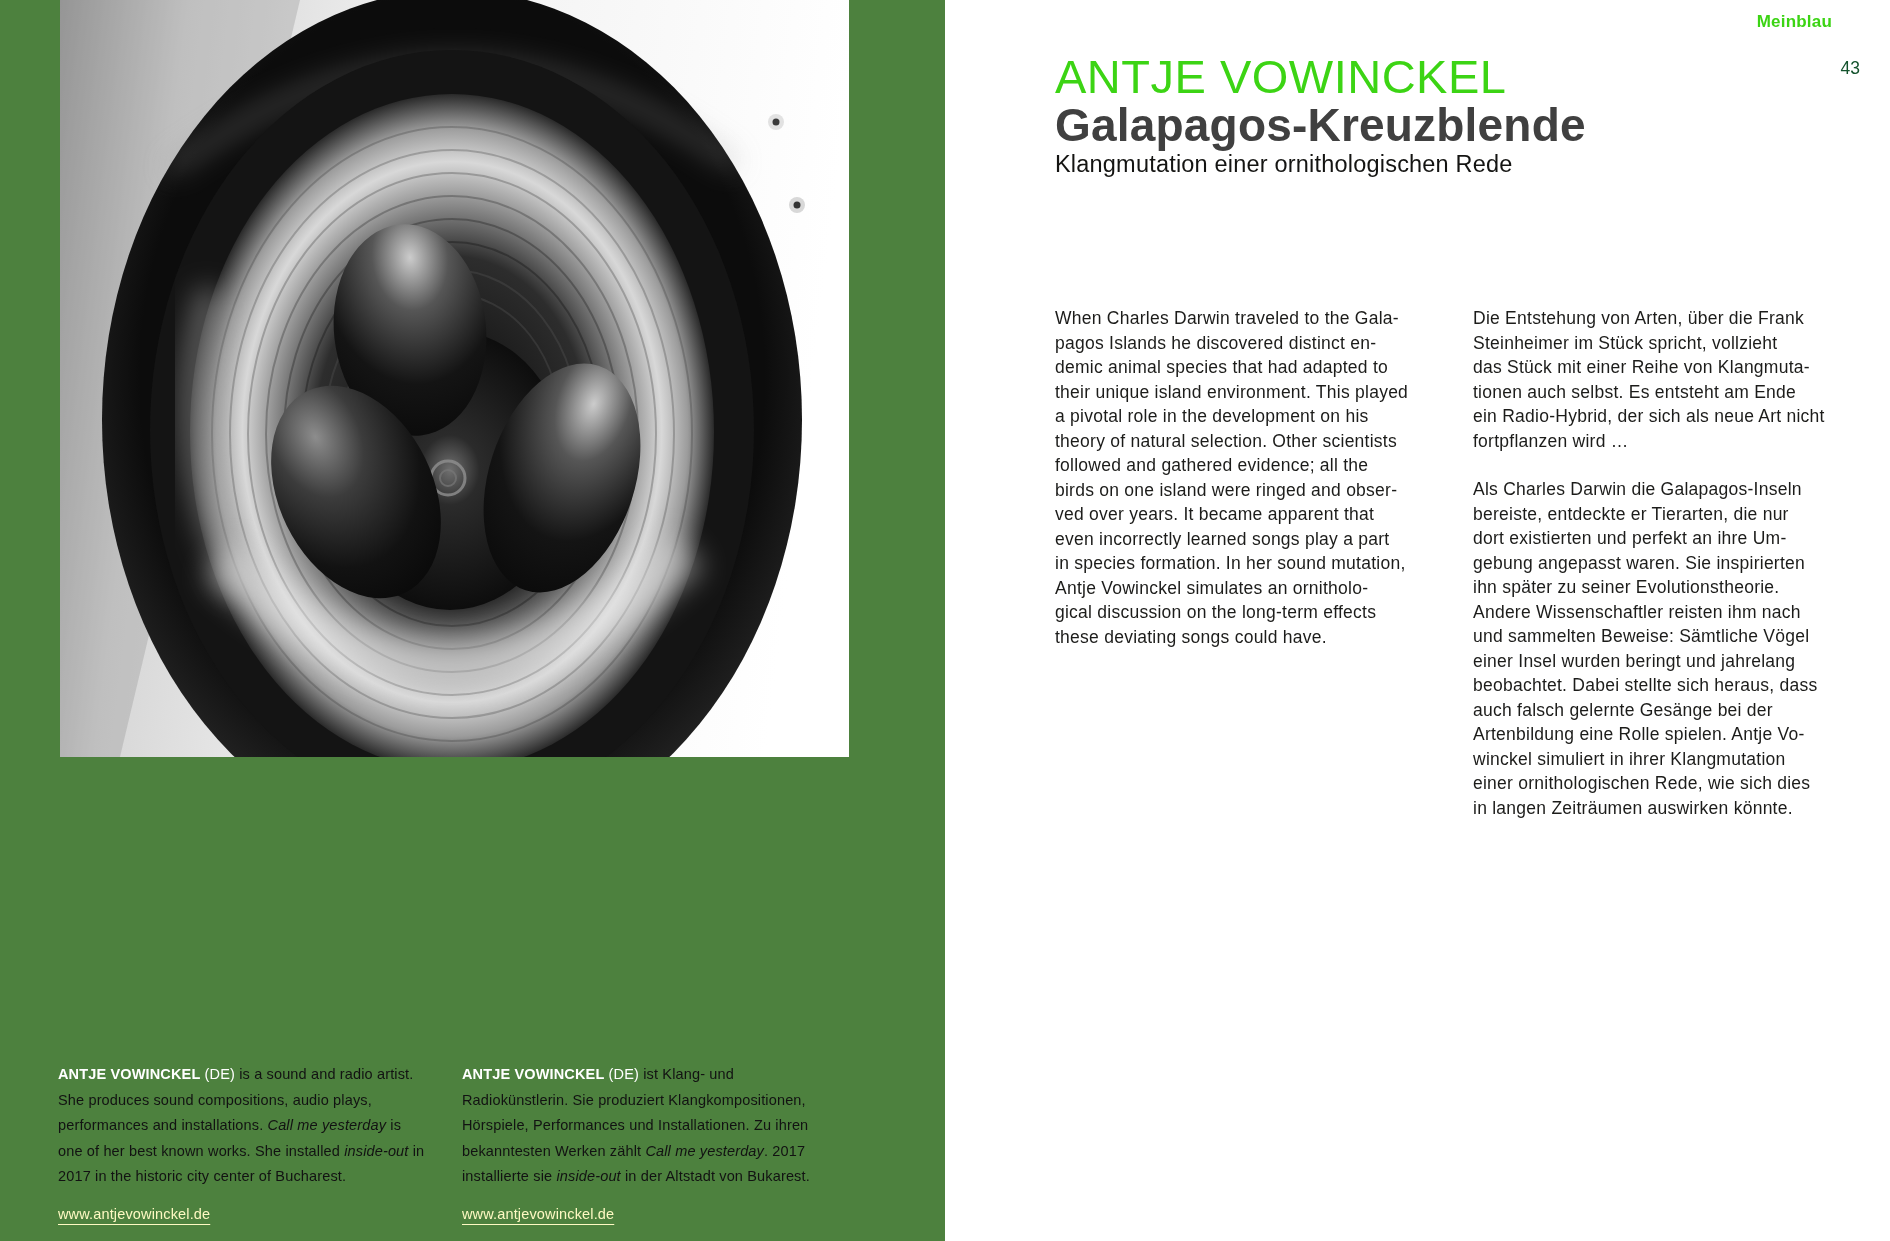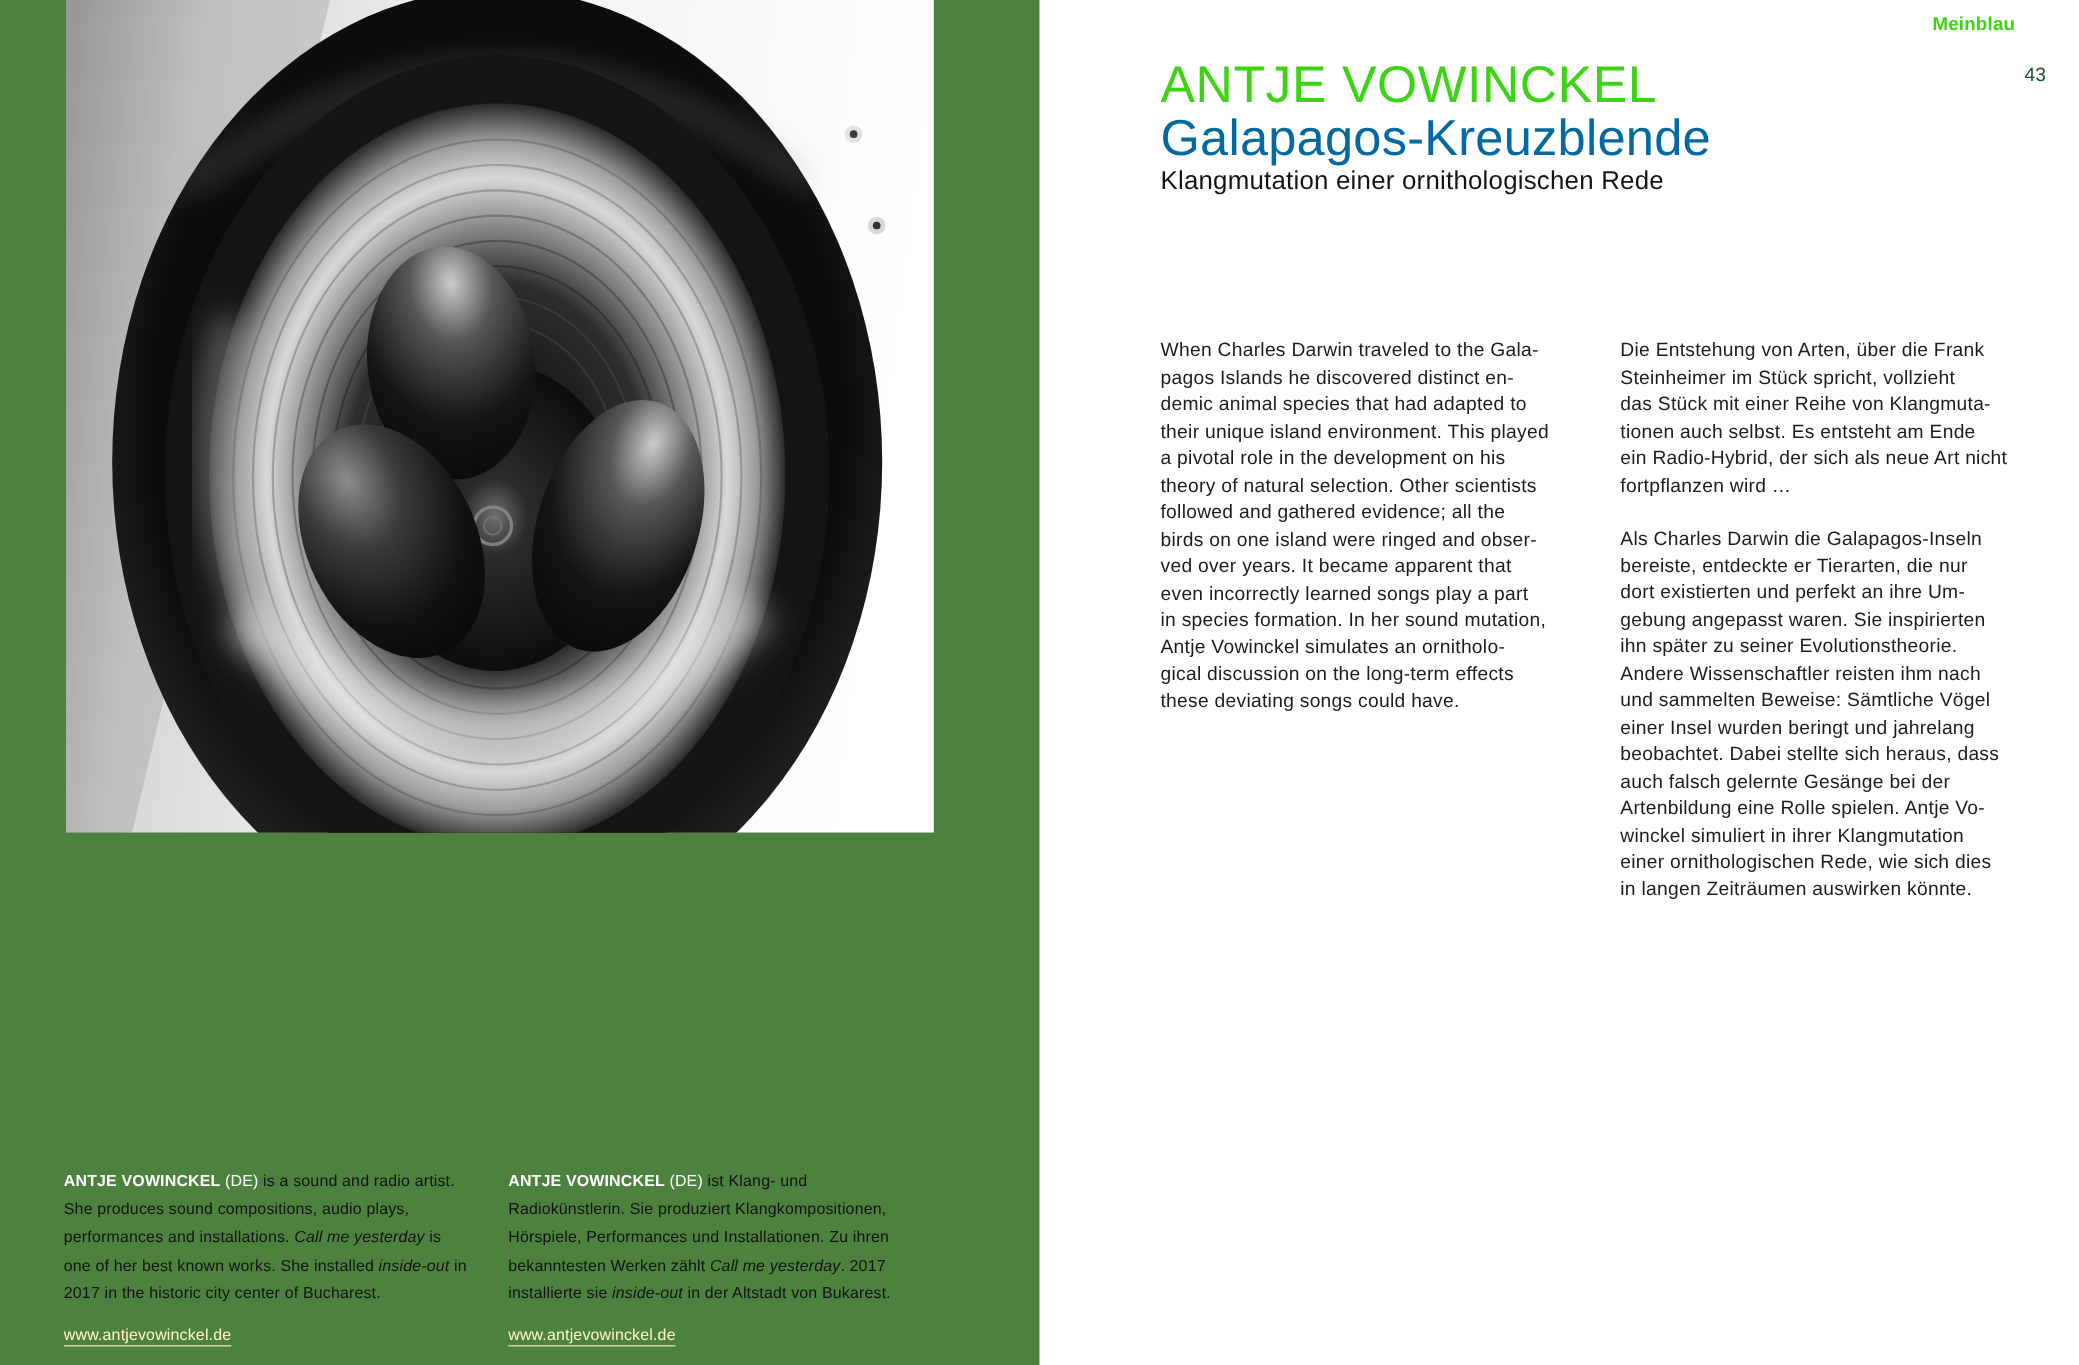--- a/index.html
+++ b/index.html
@@ -1,20 +1,20 @@
 <!DOCTYPE html>
 <html><head>
 <meta charset="utf-8">
 <style>
   html,body{margin:0;padding:0;background:#ffffff;}
   .spread{position:relative;width:1890px;height:1241px;overflow:hidden;
           font-family:"Liberation Sans","DejaVu Sans",sans-serif;}
 
   
-  .left-page{position:absolute;left:0;top:0;width:945px;height:1241px;background:#4d813e;padding-left:20px;}
+  .left-page{position:absolute;left:0;top:0;width:945px;height:1241px;background:#4d813e;}
   .photo{position:absolute;left:60px;top:0;width:789px;height:757px;}
   .photo svg{display:block;width:100%;height:100%;}
 
   .bio-row{position:absolute;left:58px;top:1062px;display:flex;gap:36px;}
   .bio{width:368px;font-size:14.5px;line-height:25.5px;letter-spacing:.15px;color:#111;}
   .bio.german{width:378px;}
   .seg-name{font-weight:700;color:#ffffff;}
   .seg-de{color:#ffffff;}
   .seg-text{color:#121212;}
   .seg-italic{font-style:italic;color:#121212;}
@@ -22,21 +22,21 @@
             text-underline-offset:5px;cursor:pointer;}
 
   
   .right-page{position:absolute;left:945px;top:0;width:945px;height:1241px;background:#ffffff;}
   .brand{position:absolute;top:12px;right:58px;font-size:17px;font-weight:700;letter-spacing:.2px;}
   .pageno{position:absolute;top:58px;right:30px;font-size:17.5px;color:#14532d;}
 
   .h1{position:absolute;left:110px;top:52px;font-size:47px;line-height:1.05;
       letter-spacing:.5px;font-weight:400;}
   .h2{position:absolute;left:110px;top:101px;font-size:46px;line-height:1.05;
-      font-weight:400;color:#0369a1;letter-spacing:.2px;}
+      font-weight:700;color:#404040;letter-spacing:.2px;}
   .h3{position:absolute;left:110px;top:150px;font-size:23.5px;line-height:1.2;
       font-weight:400;color:#141412;letter-spacing:.2px;}
 
   .columns{position:absolute;left:110px;top:306px;display:flex;gap:32px;}
   .col{display:block;}
   .col-en{width:386px;}
   .col-de{width:398px;}
   .para{margin:0 0 24px 0;font-size:17.5px;line-height:24.5px;letter-spacing:.25px;
         color:#1c1c1a;white-space:pre-line;}
 </style>

